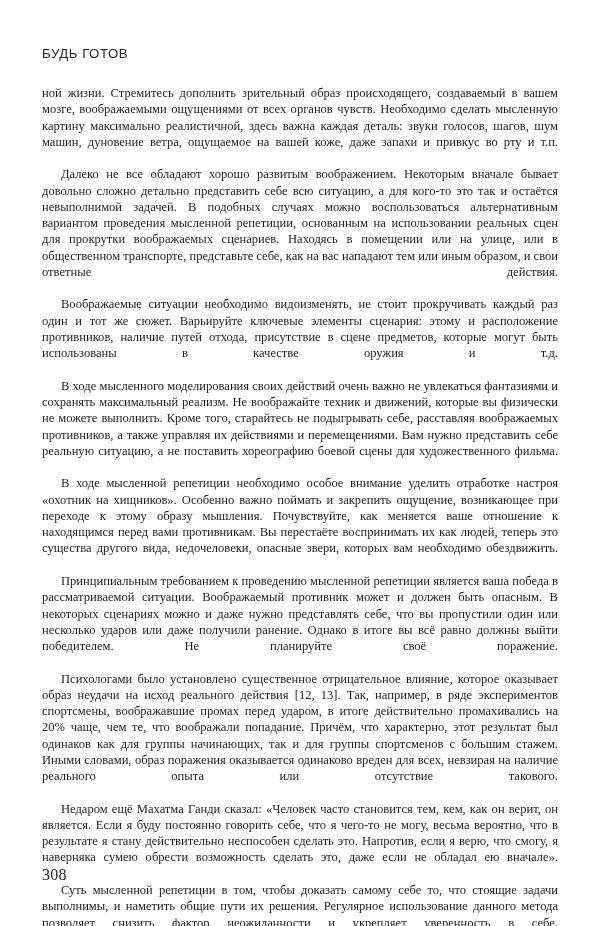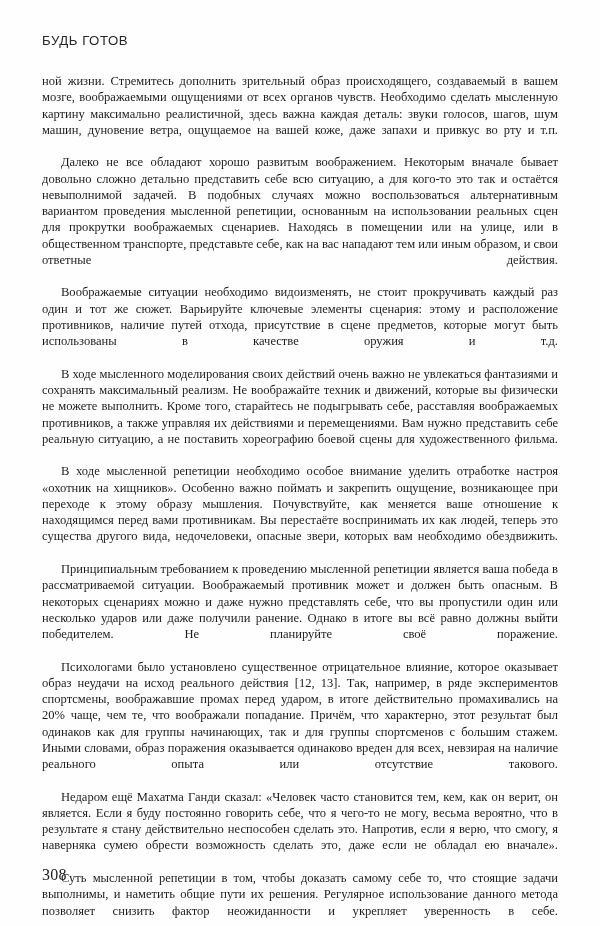--- a/index.html
+++ b/index.html
@@ -13,21 +13,21 @@
     width: 600px;
     height: 926px;
     background: #fefefe;
     overflow: hidden;
     box-sizing: border-box;
   }
 
   
   .running-head {
     position: absolute;
-    top: 33px;
+    top: 46px;
     left: 42px;
     font-family: "Liberation Sans", "DejaVu Sans", sans-serif;
     font-size: 13.2px;
     font-weight: 400;
     letter-spacing: 0.55px;
     color: #262626;
     white-space: nowrap;
   }
 
   
@@ -48,20 +48,21 @@
 
   .text-column p {
     margin: 0;
     text-indent: 19px;
     text-align: justify;
   }
 
   
   .text-column p.continued {
     text-indent: 0;
+    margin-top: 12px;
   }
 
   
   .text-column p:after {
     content: "";
     display: inline-block;
     width: 100%;
   }
 
   

